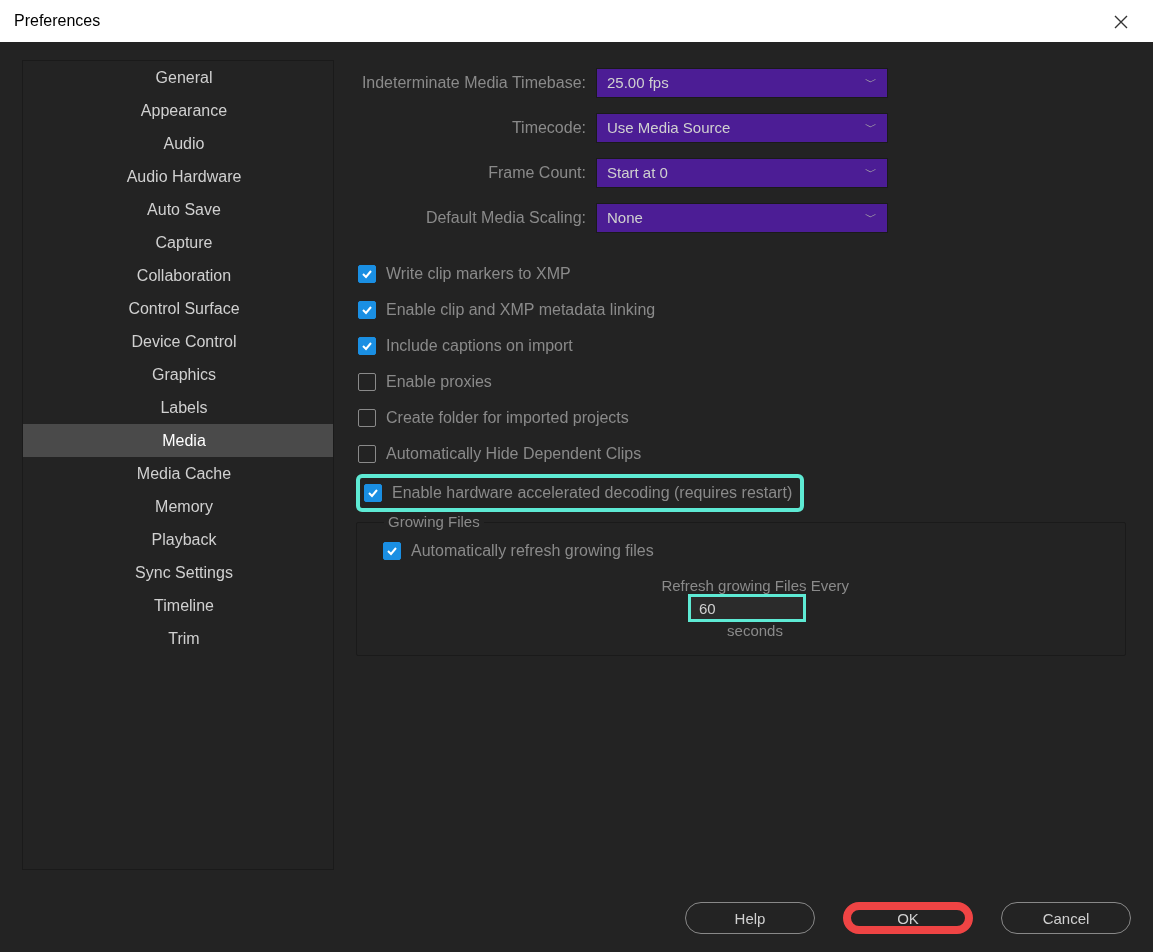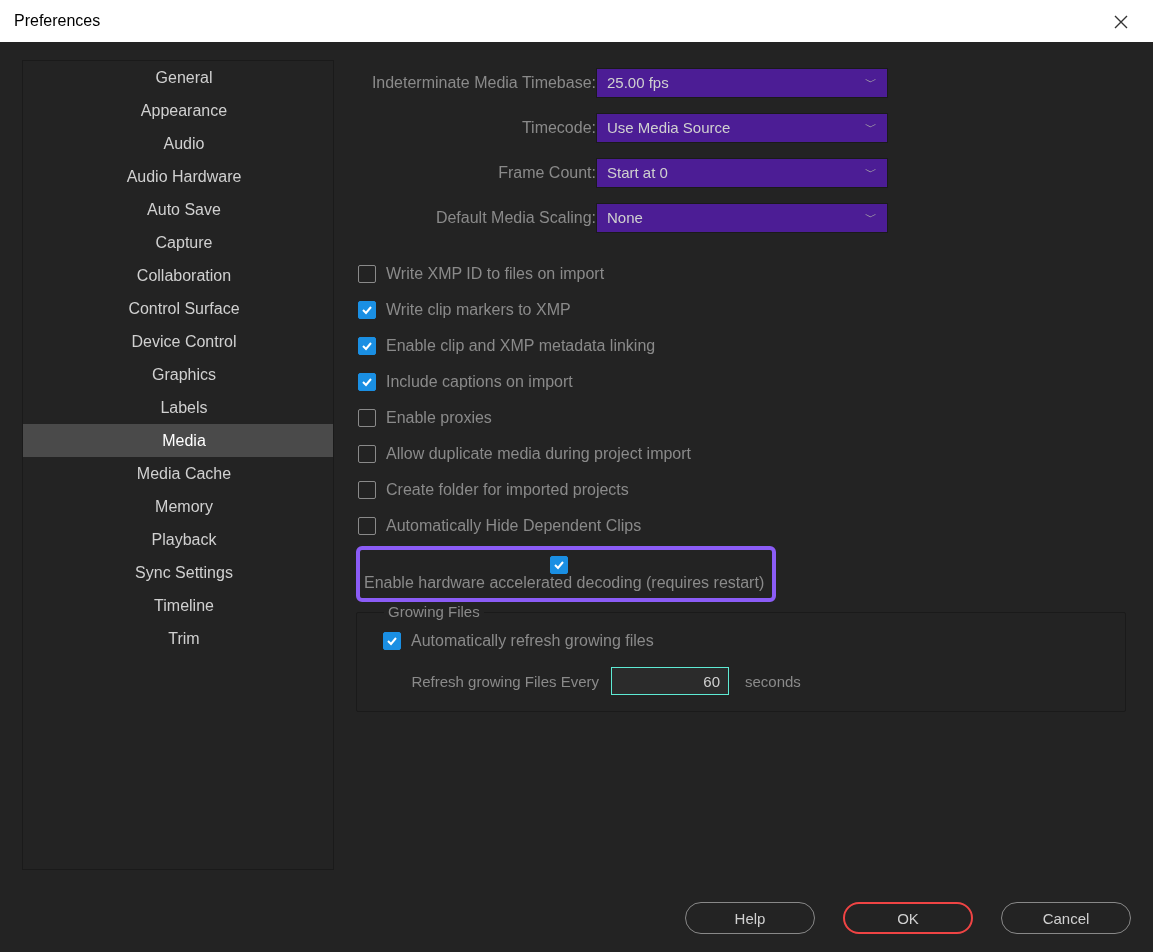--- a/index.html
+++ b/index.html
@@ -68,20 +68,21 @@
   .row {
     display: flex;
     align-items: center;
     height: 45px;
   }
   .row .label {
     width: 240px;
     text-align: right;
     color: #8a8a8a;
     font-size: 16px;
+    padding-right: 10px;
   }
   .dropdown {
     width: 292px;
     height: 30px;
     background: #4c1d95;
     color: #d0d0d0;
     border: 1px solid #1a1a1a;
     display: flex;
     align-items: center;
     justify-content: space-between;
@@ -113,28 +114,27 @@
   }
   .checkbox.checked {
     background: #1a8fe3;
     border-color: #1a8fe3;
   }
   .checkbox.checked svg { display: block; }
   .checkbox svg { display: none; }
   .check-label { color: #8a8a8a; font-size: 16px; }
 
   .highlight-row {
-    border: 4px solid #8b5cf6;
+    border: 4px solid #5eead4;
     border-radius: 6px;
     padding: 6px 8px 6px 4px;
     margin-top: 2px;
     margin-bottom: 2px;
     display: inline-flex;
     align-items: center;
-    flex-direction: column;
   }
 
   .group {
     border: 1px solid #1a1a1a;
     border-radius: 2px;
     margin-top: 8px;
     padding: 10px 14px 16px 14px;
     position: relative;
   }
   .group-title {
@@ -145,37 +145,37 @@
     color: #8a8a8a;
     font-size: 15px;
     padding: 0 4px;
   }
   .group .check-row { padding-left: 12px; }
   .refresh-row {
     display: flex;
     align-items: center;
     margin-top: 8px;
     padding-left: 12px;
+    flex-direction: column;
   }
   .refresh-row .rlabel {
     color: #8a8a8a;
     font-size: 15px;
     width: 228px;
     text-align: right;
     padding-right: 12px;
   }
   .refresh-row input.num {
     width: 118px;
     height: 28px;
     background: #2b2b2b;
-    border: 1px solid #5eead4;
+    border: 3px solid #5eead4;
     color: #d0d0d0;
     padding: 0 8px;
     font-size: 15px;
-    text-align: right;
   }
   .refresh-row .runit {
     color: #8a8a8a;
     font-size: 15px;
     padding-left: 16px;
   }
 
   .footer {
     position: absolute;
     bottom: 18px;
@@ -189,21 +189,21 @@
     border-radius: 16px;
     border: 1px solid #888;
     background: transparent;
     color: #d0d0d0;
     font-size: 15px;
     display: flex;
     align-items: center;
     justify-content: center;
     cursor: pointer;
   }
-  .footer .abtn.primary { border: 2px solid #ef4444; }
+  .footer .abtn.primary { border: 8px solid #ef4444; }
 </style>
 </head>
 <body>
 
 <div class="titlebar">
   <span>Preferences</span>
   <span class="close-x">
     <svg width="16" height="16" viewBox="0 0 16 16">
         <path d="M2 2 L14 14 M14 2 L2 14" stroke="#333" stroke-width="1.4" fill="none"></path>
       </svg>
@@ -259,24 +259,20 @@
     <div class="row">
       <div class="label">Default Media Scaling:</div>
       <div class="dropdown">
         <span>None</span>
         <span class="chev">﹀</span>
       </div>
     </div>
 
     <div class="checks">
       <div class="check-row">
-        <span class="checkbox"></span>
-        <span class="check-label">Write XMP ID to files on import</span>
-      </div>
-      <div class="check-row">
         <span class="checkbox checked">
             <svg width="12" height="12" viewBox="0 0 12 12">
               <path d="M2 6 L5 9 L10 3" stroke="#fff" stroke-width="2" fill="none"></path>
             </svg>
           </span>
         <span class="check-label">Write clip markers to XMP</span>
       </div>
       <div class="check-row">
         <span class="checkbox checked">
             <svg width="12" height="12" viewBox="0 0 12 12">
@@ -289,24 +285,20 @@
         <span class="checkbox checked">
             <svg width="12" height="12" viewBox="0 0 12 12">
               <path d="M2 6 L5 9 L10 3" stroke="#fff" stroke-width="2" fill="none"></path>
             </svg>
           </span>
         <span class="check-label">Include captions on import</span>
       </div>
       <div class="check-row">
         <span class="checkbox"></span>
         <span class="check-label">Enable proxies</span>
-      </div>
-      <div class="check-row">
-        <span class="checkbox"></span>
-        <span class="check-label">Allow duplicate media during project import</span>
       </div>
       <div class="check-row">
         <span class="checkbox"></span>
         <span class="check-label">Create folder for imported projects</span>
       </div>
       <div class="check-row">
         <span class="checkbox"></span>
         <span class="check-label">Automatically Hide Dependent Clips</span>
       </div>
 

